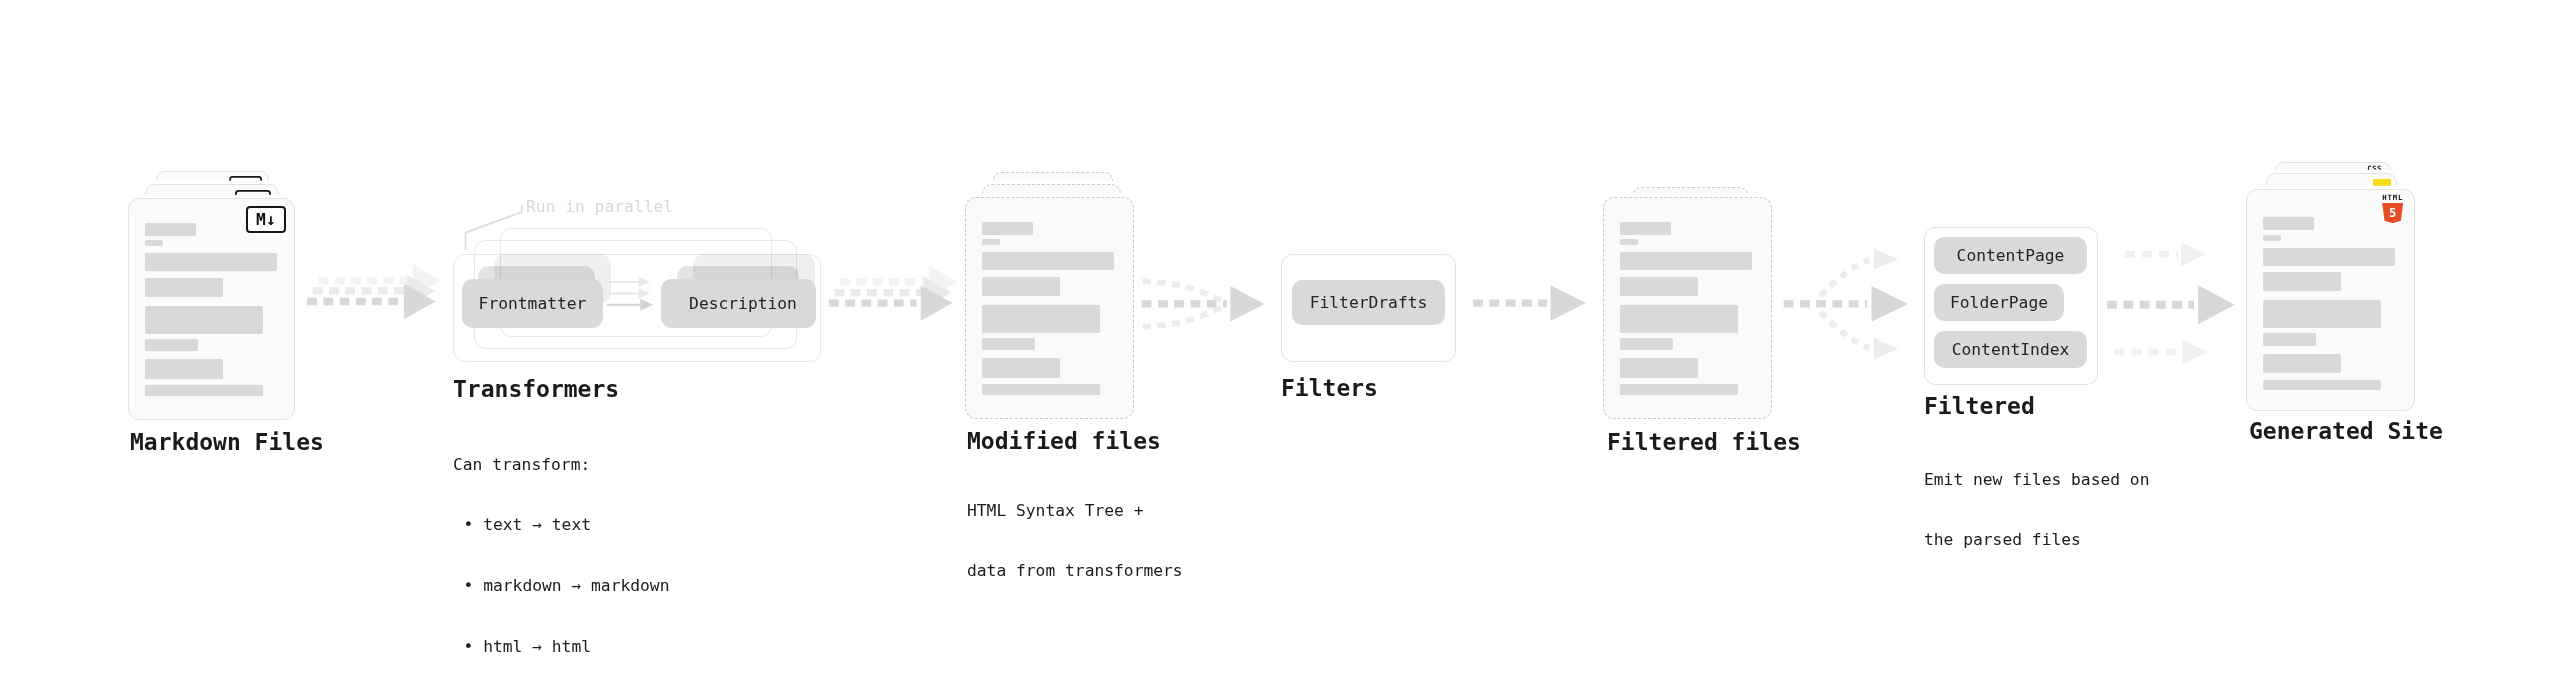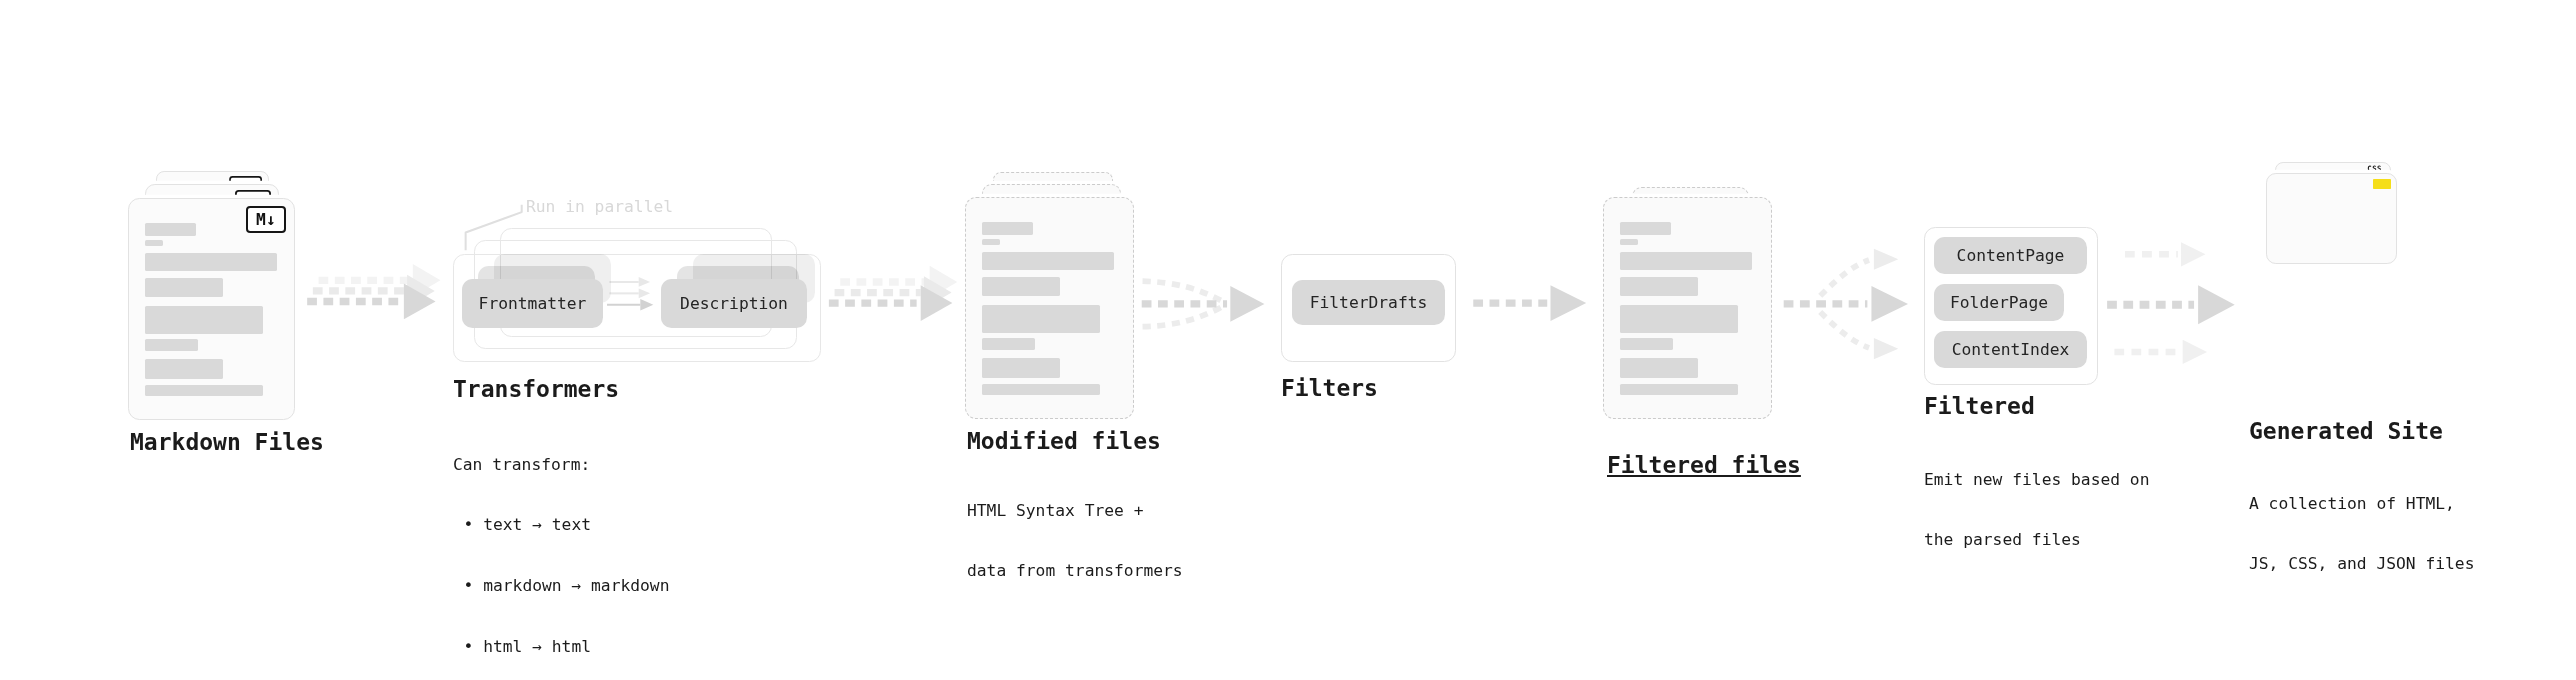--- a/index.html
+++ b/index.html
@@ -138,21 +138,21 @@
   <div class="container-box" style="left:453px;top:254px;width:366px;height:106px;"></div>
 
   <div class="annotation" style="left:526px;top:197px;">Run in parallel</div>
 
   <div class="ghost g2" style="left:494px;top:254px;width:117px;height:49px;"></div>
   <div class="ghost g1" style="left:478px;top:266px;width:117px;height:49px;"></div>
   <div class="pill" style="left:462px;top:279px;width:141px;height:49px;">Frontmatter</div>
 
   <div class="ghost g2" style="left:693px;top:254px;width:122px;height:49px;"></div>
   <div class="ghost g1" style="left:677px;top:266px;width:122px;height:49px;"></div>
-  <div class="pill" style="left:661px;top:279px;width:146px;height:49px;">Description</div>
+  <div class="pill" style="left:661px;top:279px;width:146px;height:49px;padding-left:9px;">Description</div>
 
   <div class="title" style="left:453px;top:376px;">Transformers</div>
   <div class="note" style="left:453px;top:414px;">
     <div>Can transform:</div>
     <div class="bullet">text → text</div>
     <div class="bullet">markdown → markdown</div>
     <div class="bullet">html → html</div>
   </div>
 
   <div class="card dashed" style="left:993px;top:172px;width:118px;height:81px;border-radius:8.1px;"></div>
@@ -185,41 +185,53 @@
         <div class="bar" style="width: 51px; height: 13px; margin-top: 0px;"></div>
         <div class="bar" style="width: 18px; height: 5.7px; margin-top: 4.9px;"></div>
         <div class="bar" style="width: 132px; height: 18px; margin-top: 7.3px;"></div>
         <div class="bar" style="width: 78px; height: 18.7px; margin-top: 6.5px;"></div>
         <div class="bar" style="width: 118px; height: 28.4px; margin-top: 9px;"></div>
         <div class="bar" style="width: 53px; height: 12.2px; margin-top: 4.9px;"></div>
         <div class="bar" style="width: 78px; height: 19.5px; margin-top: 8.1px;"></div>
         <div class="bar" style="width: 118px; height: 10.6px; margin-top: 6.5px;"></div>
       </div>
   </div>
-  <div class="title" style="left:1607px;top:452px;text-decoration:underline;">Filtered files</div>
+  <div class="title" style="left:1607px;top:429px;">Filtered files</div>
 
   <div class="container-box" style="left:1924px;top:227px;width:172px;height:156px;border-color:#e2e2e2;"></div>
   <div class="pill" style="left:1934px;top:237px;width:153px;height:37px;">ContentPage</div>
   <div class="pill" style="left:1934px;top:284px;width:130px;height:37px;">FolderPage</div>
   <div class="pill" style="left:1934px;top:331px;width:153px;height:37px;">ContentIndex</div>
   <div class="title" style="left:1924px;top:393px;">Filtered</div>
   <div class="note" style="left:1924px;top:429px;">
     <div>Emit new files based on</div>
     <div>the parsed files</div>
   </div>
 
   <div class="card" style="left:2275px;top:162px;width:114px;height:89px;border-radius:8.1px;">
     <div class="badge-css">
       <div class="txt">CSS</div>
       <div class="bar-blue" id="cssBlueBar" style="background: rgb(41, 98, 255);"></div>
     </div>
   </div>
   <div class="card" style="left:2266px;top:173px;width:129px;height:89px;border-radius:9.8px;">
     <div class="badge-js" id="jsBadge" style="background: rgb(245, 222, 25);"></div>
   </div>
+  <div class="card" style="left:2246px;top:189px;width:167px;height:220px;">
+    <div class="badge-html5">
+      <div class="txt">HTML</div>
+      <div class="shield" id="htmlShield" style="background: rgb(228, 77, 38);">5</div>
+    </div>
+    <div class="bars" style="top:27px;">
+        <div class="bar" style="width: 51px; height: 13px; margin-top: 0px;"></div>
+        <div class="bar" style="width: 18px; height: 5.7px; margin-top: 4.9px;"></div>
+        <div class="bar" style="width: 132px; height: 18px; margin-top: 7.3px;"></div>
+        <div class="bar" style="width: 78px; height: 18.7px; margin-top: 6.5px;"></div>
+        <div class="bar" style="width: 118px; height: 28.4px; margin-top: 9px;"></div>
+        <div class="bar" style="width: 53px; height: 12.2px; margin-top: 4.9px;"></div>
+        <div class="bar" style="width: 78px; height: 19.5px; margin-top: 8.1px;"></div>
+        <div class="bar" style="width: 118px; height: 10.6px; margin-top: 6.5px;"></div>
+      </div>
+  </div>
   <div class="title" style="left:2249px;top:418px;">Generated Site</div>
-  <div class="note" style="left:2249px;top:453px;">
-    <div>A collection of HTML,</div>
-    <div>JS, CSS, and JSON files</div>
-  </div>
 
 </div>
 
 
 </body></html>

